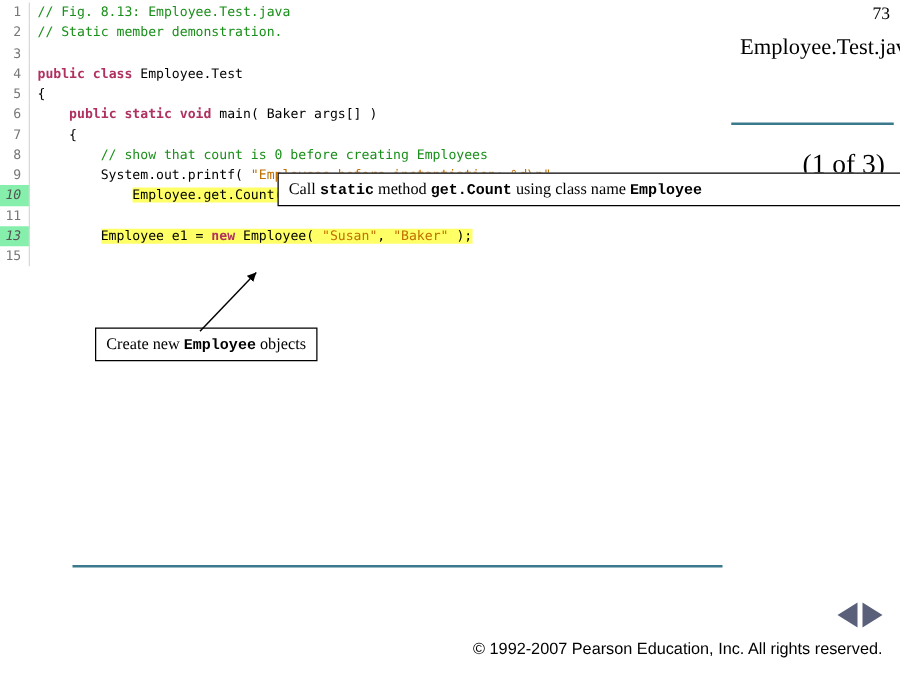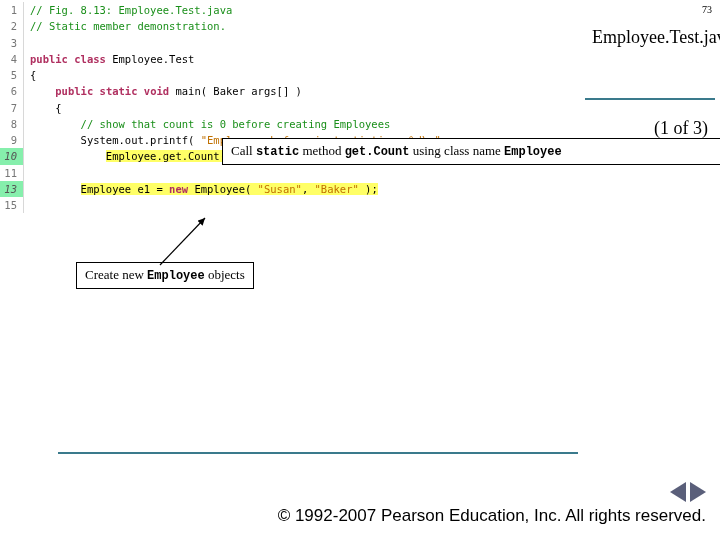--- a/index.html
+++ b/index.html
@@ -9,21 +9,21 @@
     height: 540px;
     font-family: "Times New Roman", serif;
     background: #fff;
     position: relative;
     overflow: hidden;
   }
   .page-num {
     position: absolute;
     top: 4px;
     right: 8px;
-    font-size: 10px;
+    font-size: 14px;
   }
   .code-block {
     position: absolute;
     top: 2px;
     left: 0;
     width: 565px;
     font-family: "Lucida Console","Consolas",monospace;
     font-size: 10.5px;
     line-height: 1.55;
     background: #fff;
@@ -59,21 +59,21 @@
     top: 98px;
     left: 585px;
     width: 130px;
     height: 0;
     border-top: 2px solid #3a7a8c;
   }
   .part-of {
     position: absolute;
     top: 118px;
     right: 12px;
-    font-size: 18px;
+    font-size: 22px;
     font-family: "Times New Roman", serif;
   }
   .callout {
     position: absolute;
     border: 1px solid #000;
     background: #fff;
     font-size: 13px;
     padding: 4px 8px 5px 8px;
     font-family: "Times New Roman", serif;
     line-height: 1.2;
@@ -89,21 +89,21 @@
     position: absolute;
     left: 58px;
     top: 452px;
     width: 520px;
     border-top: 2px solid #3a7a8c;
   }
   .copyright {
     position: absolute;
     bottom: 14px;
     right: 14px;
-    font-size: 17px;
+    font-size: 13px;
     font-family: Arial, sans-serif;
   }
   .nav-arrows {
     position: absolute;
     bottom: 38px;
     right: 14px;
     display: flex;
     gap: 4px;
   }
   .nav-arrows .tri {

